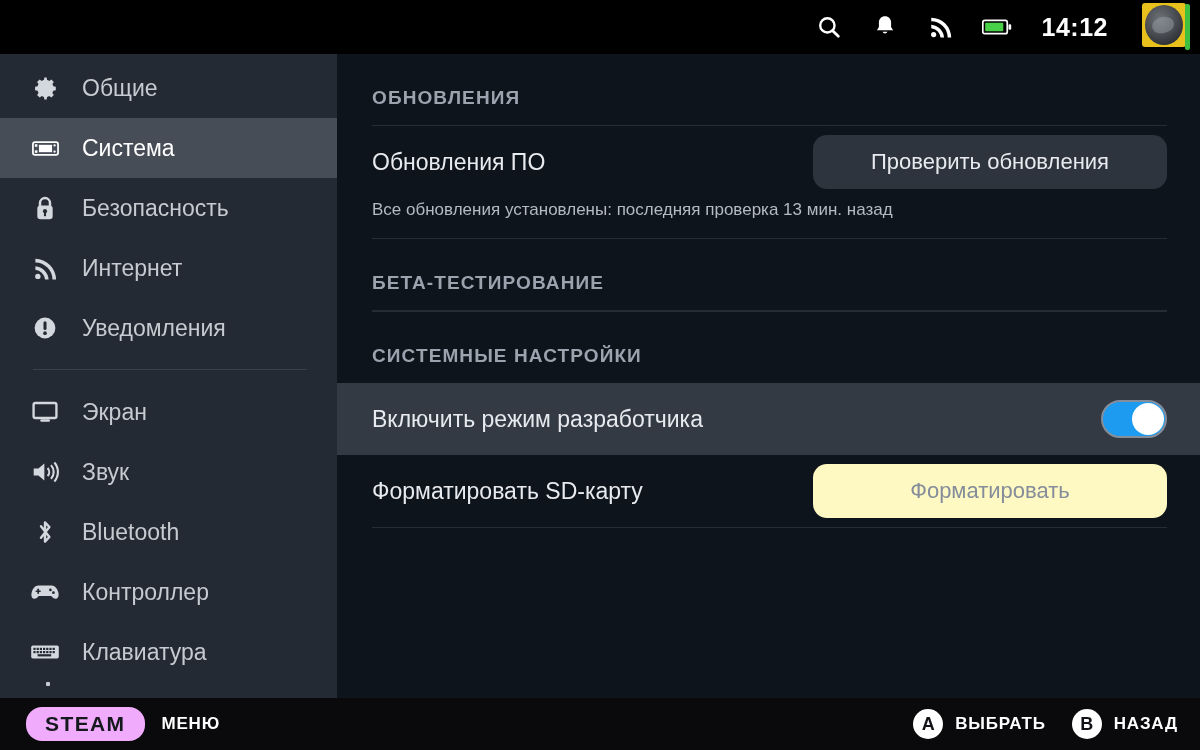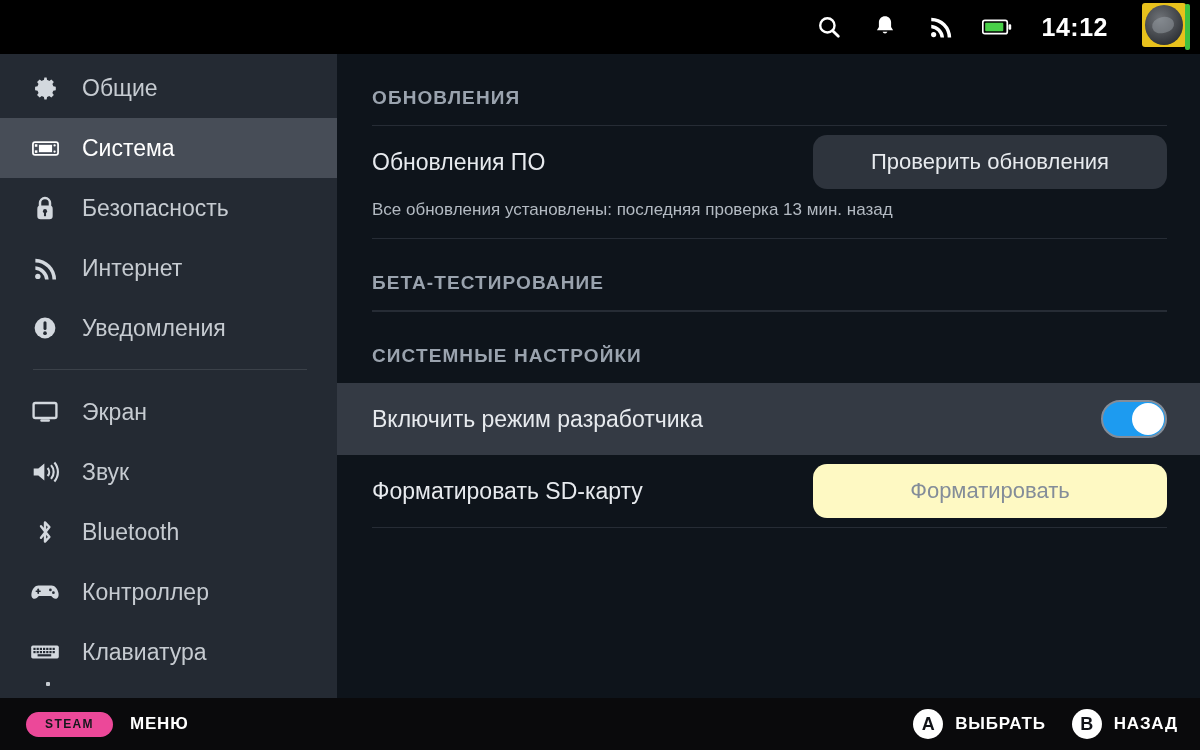--- a/index.html
+++ b/index.html
@@ -215,23 +215,23 @@
     height: 52px;
     flex: 0 0 52px;
     background: #0a0a0c;
     display: flex;
     align-items: center;
     justify-content: space-between;
     padding: 0 22px 0 26px;
   }
   .foot-left { display: flex; align-items: center; gap: 17px; }
   .steam-pill {
-    background: #ec4899;
+    background: #f0abfc;
     color: #15181c;
-    font-size: 12px;
+    font-size: 21px;
     font-weight: bold;
     letter-spacing: 1.4px;
     border-radius: 16px;
     padding: 6px 19px 7px;
     line-height: 1;
   }
   .foot-text {
     color: #ffffff;
     font-size: 17px;
     font-weight: bold;

